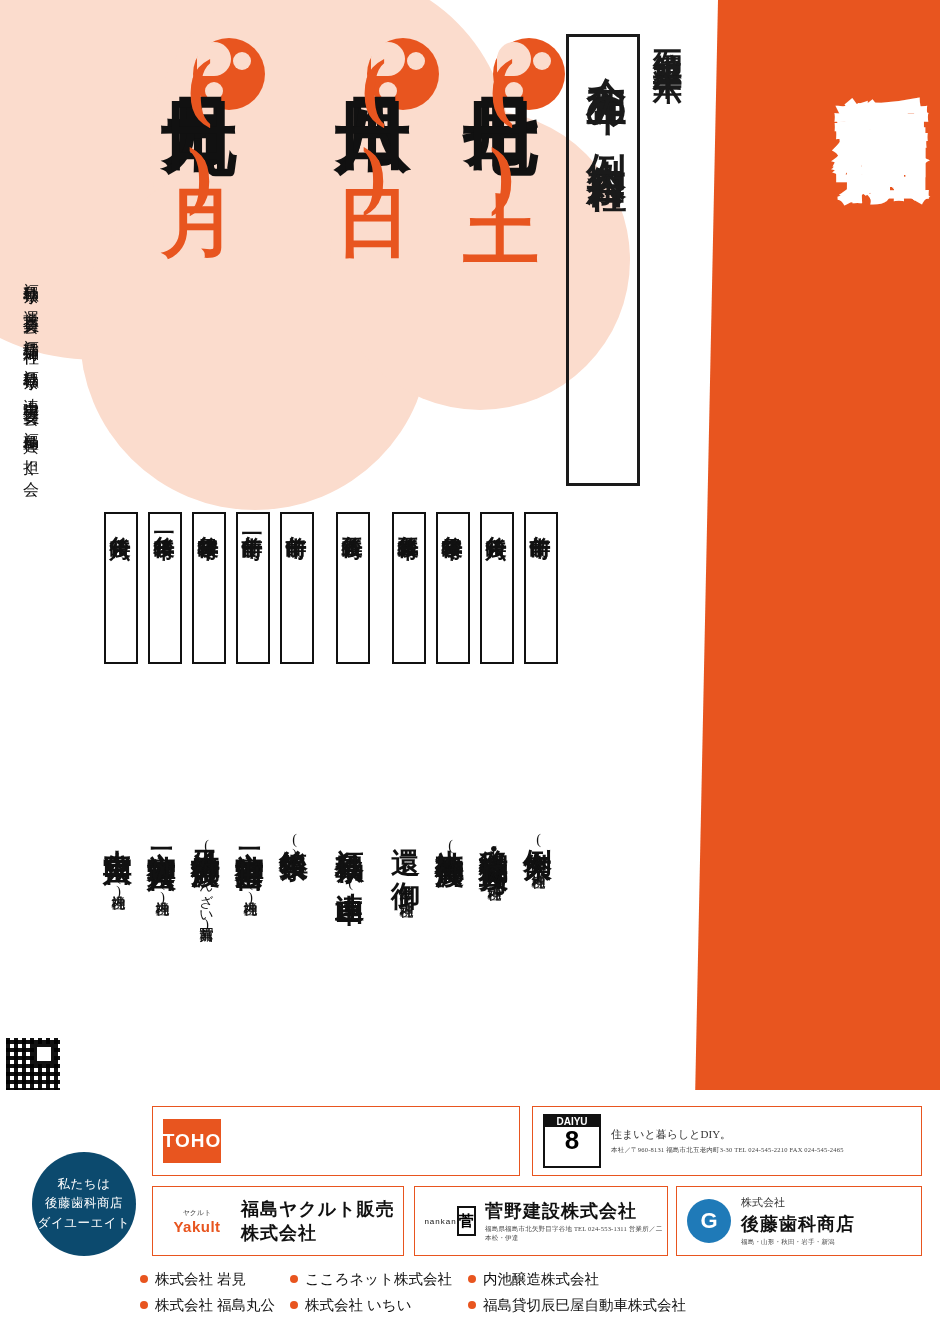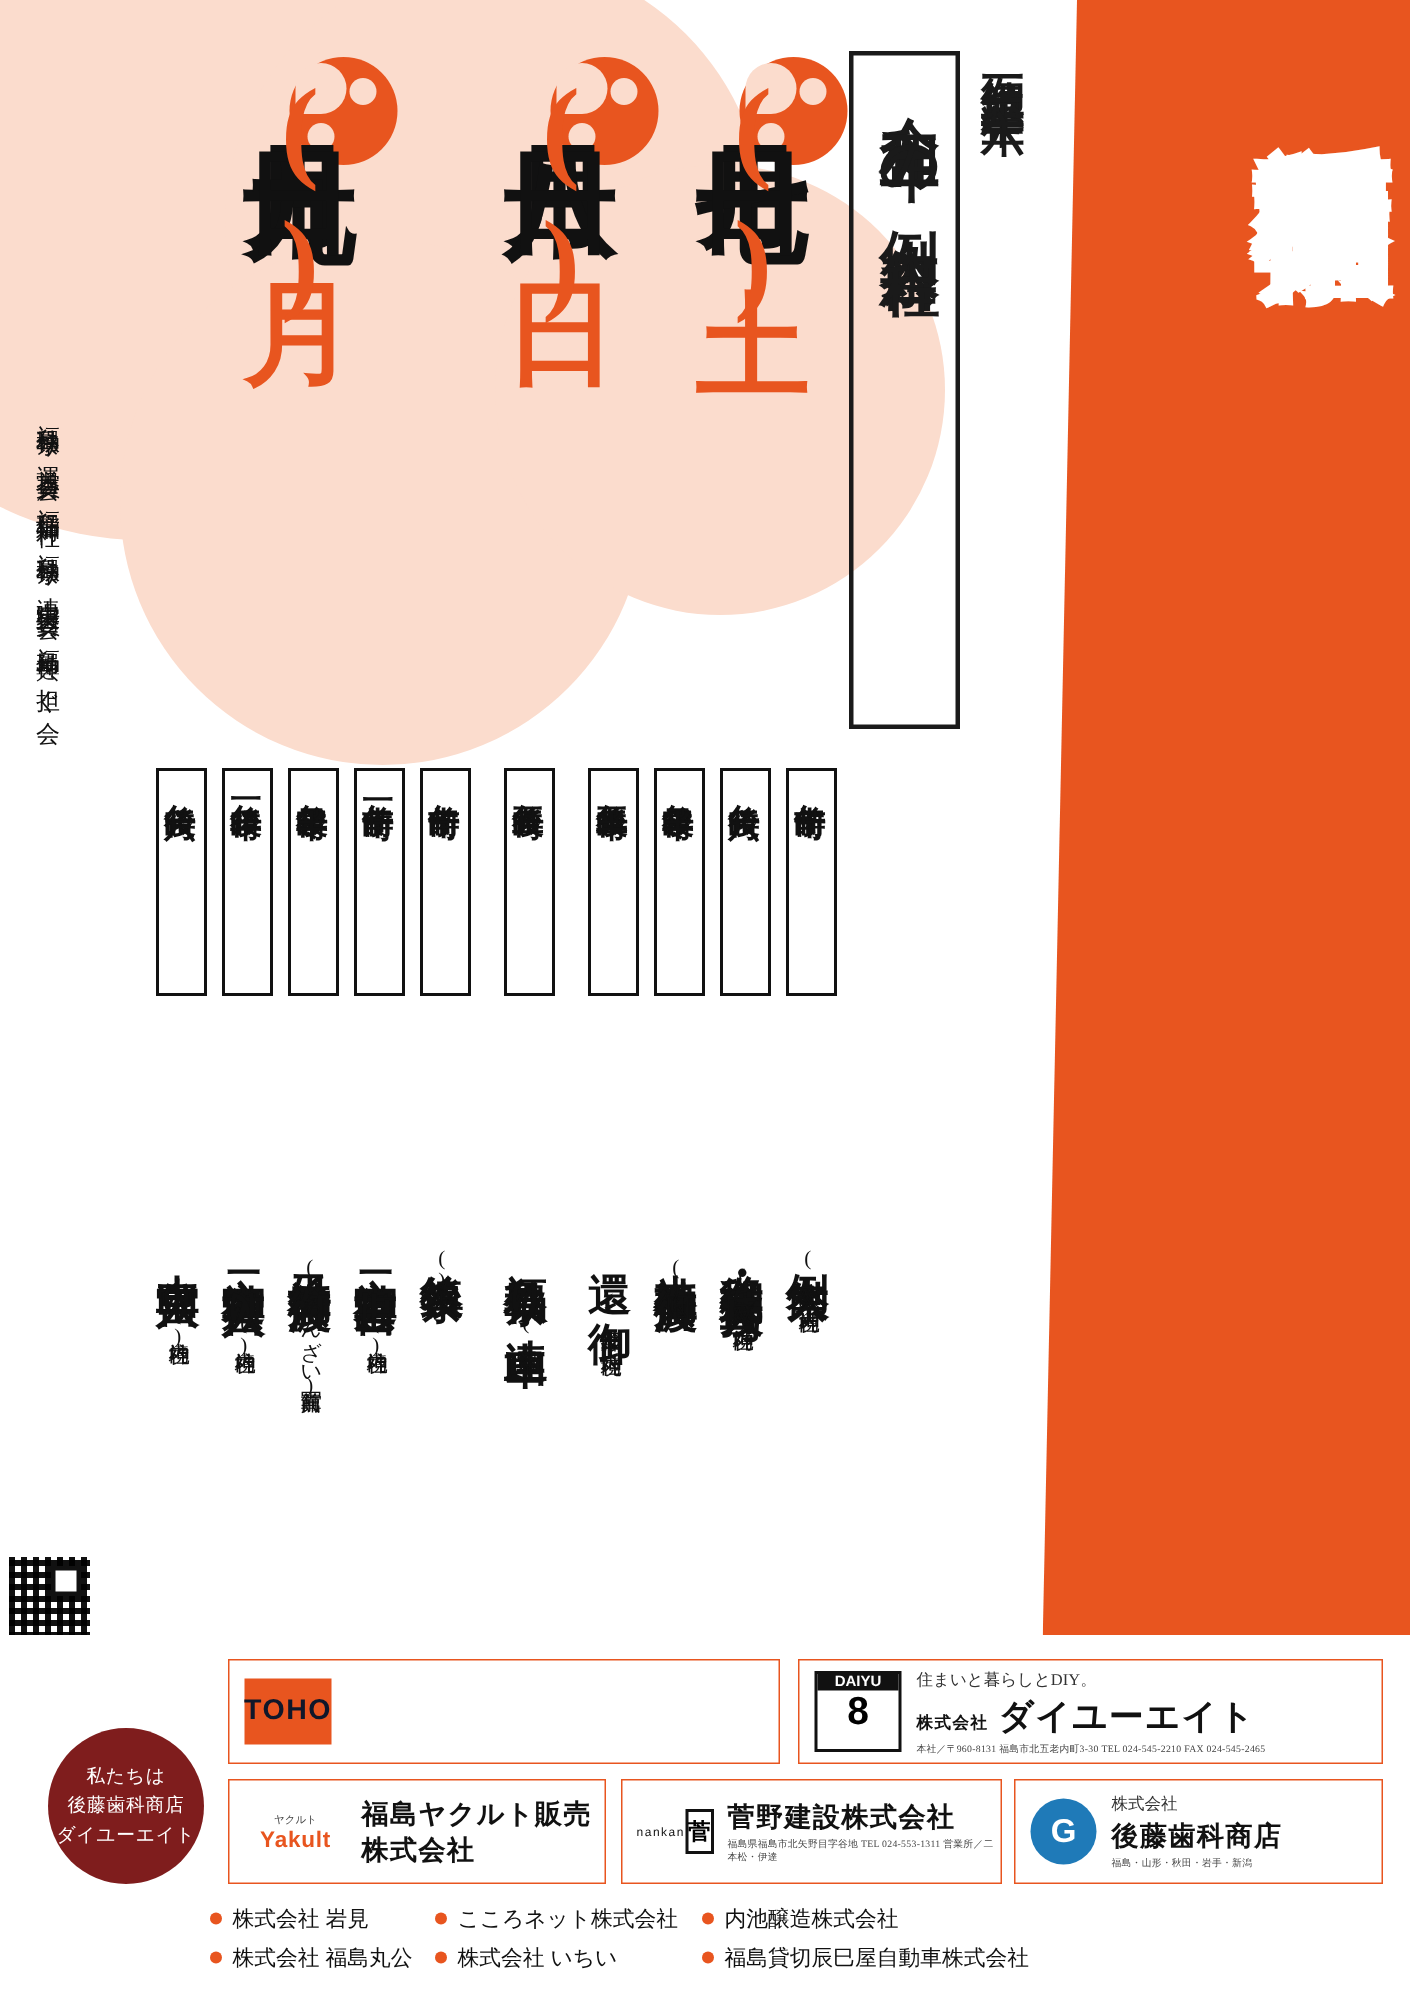--- a/index.html
+++ b/index.html
@@ -239,21 +239,21 @@
     height: 238px;
     background: #ffffff;
   }
   .support-badge {
     position: absolute;
     left: 32px;
     top: 62px;
     width: 104px;
     height: 104px;
     border-radius: 50%;
-    background: #7f1d1d;
+    background: #0c4a6e;
     color: #fff;
     font-size: 12.5px;
     line-height: 1.55;
     text-align: center;
     display: flex;
     flex-direction: column;
     justify-content: center;
     align-items: center;
     letter-spacing: 0.5px;
   }
@@ -275,21 +275,21 @@
   .mark {
     flex: 0 0 auto;
     margin: 0 10px;
     display: flex;
     align-items: center;
     justify-content: center;
   }
   .toho-mark {
     width: 58px; height: 44px;
     background: #E8551F;
-    color: #0f172a;
+    color: #ffffff;
     font-weight: bold;
     font-size: 19px;
     line-height: 0.95;
     display: flex; flex-wrap: wrap;
     align-content: center; justify-content: center;
     font-family: "Liberation Sans", sans-serif;
     letter-spacing: 1px;
   }
   .daiyu-mark {
     width: 54px; height: 50px;
@@ -493,24 +493,20 @@
 
     <div class="card c-daiyu">
       <div class="mark">
         <div class="daiyu-mark">
           <div class="top">DAIYU</div>
           <div class="num">8</div>
         </div>
       </div>
       <div class="card-text">
         <div class="tag">住まいと暮らしとDIY。</div>
-        <div class="nm">
-          <span style="font-size:11px;">株式会社</span>
-          <span>ダイユーエイト</span>
-        </div>
         <div class="sub">本社／〒960-8131 福島市北五老内町3-30 TEL 024-545-2210 FAX 024-545-2465</div>
       </div>
     </div>
 
     <div class="card c-yakult">
       <div class="mark">
         <div class="yakult-mark">
           <div class="ysmall">ヤクルト</div>
           <div class="ylabel">Yakult</div>
         </div>

